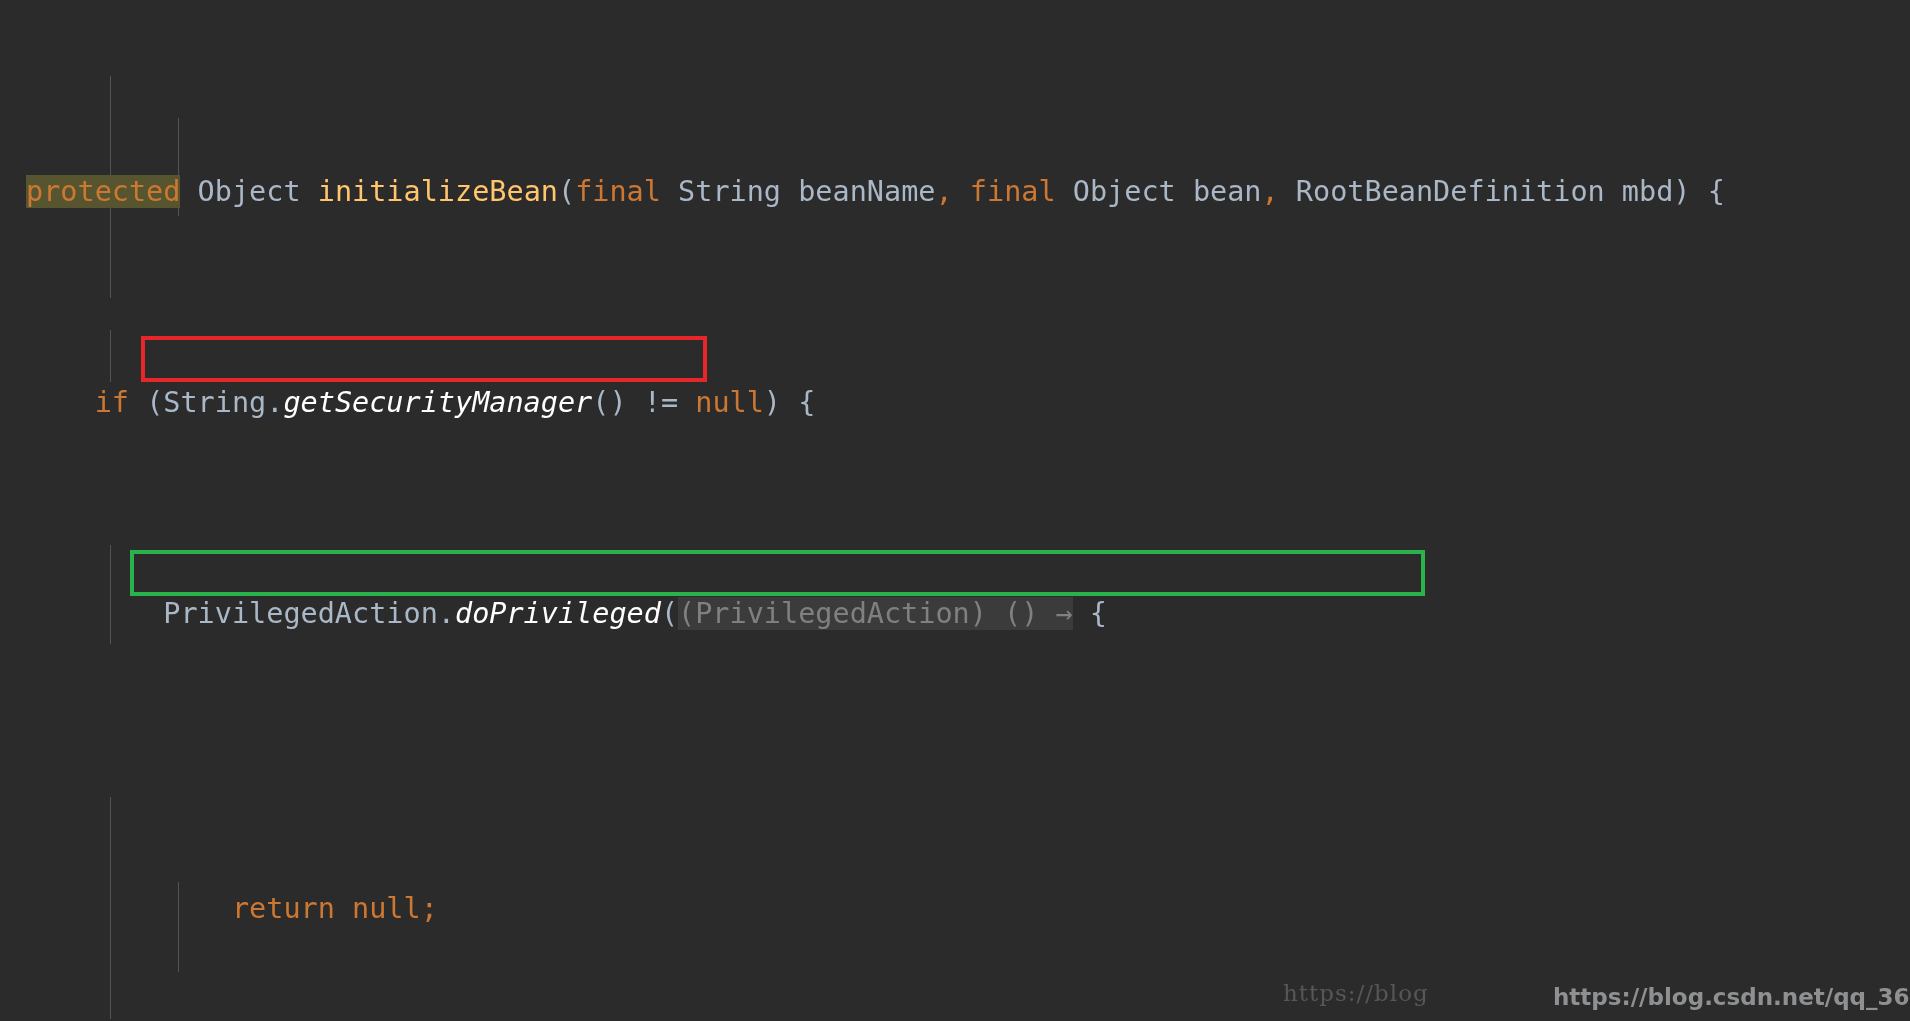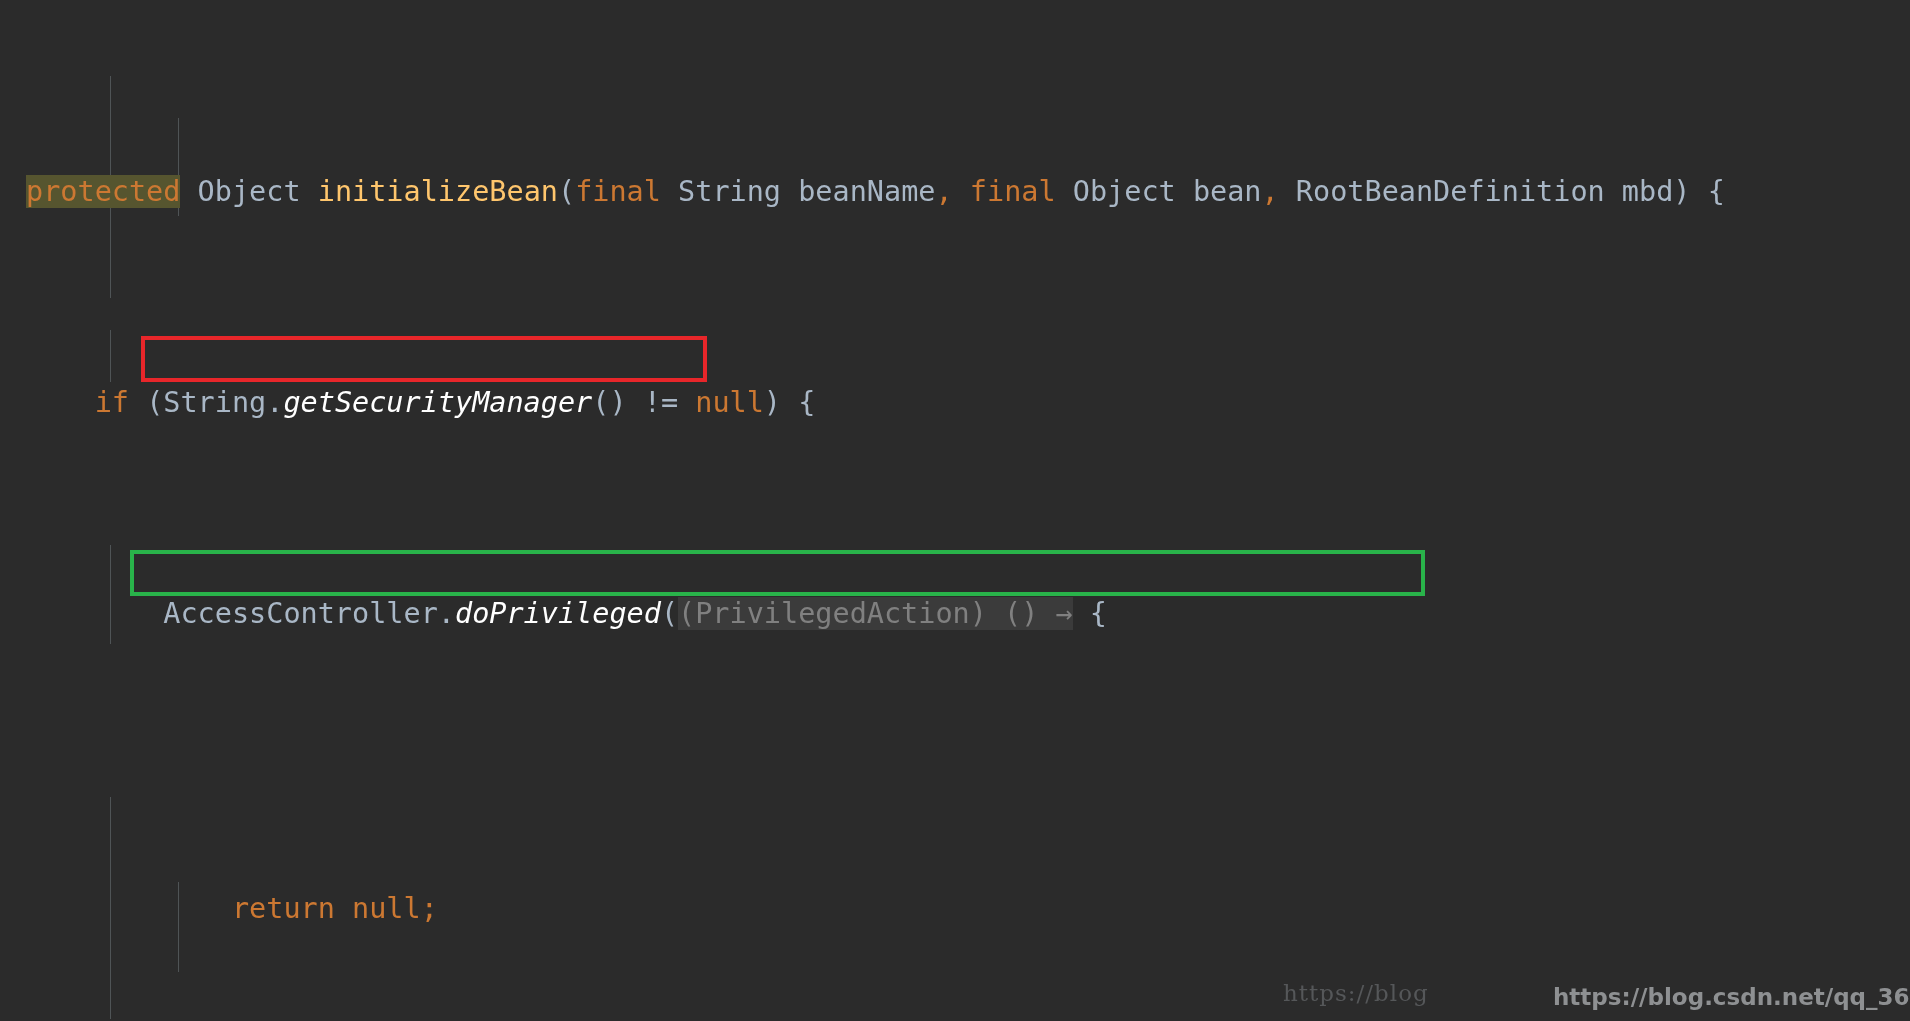--- a/index.html
+++ b/index.html
@@ -109,21 +109,21 @@
 
   <div class="code-area">
 
     
     <div class="line"><span class="kwhl">protected</span><span class="plain"> </span><span class="plain">Object</span><span class="plain"> </span><span class="mname">initializeBean</span><span class="punct">(</span><span class="kw">final</span><span class="plain"> String beanName</span><span class="comma">,</span><span class="plain"> </span><span class="kw">final</span><span class="plain"> Object bean</span><span class="comma">,</span><span class="plain"> RootBeanDefinition mbd) {</span></div>
 
     
     <div class="line"><span class="plain">    </span><span class="kw">if</span><span class="plain"> (String.</span><span class="ital">getSecurityManager</span><span class="plain">() != </span><span class="kw">null</span><span class="plain">) {</span></div>
 
     
-    <div class="line"><span class="plain">        AccessController.</span><span class="ital">doPrivileged</span><span class="punct">(</span><span class="greyhl">(PrivilegedAction) () →</span><span class="plain"> {</span></div>
+    <div class="line"><span class="plain">        PrivilegedAction.</span><span class="ital">doPrivileged</span><span class="punct">(</span><span class="greyhl">(PrivilegedAction) () →</span><span class="plain"> {</span></div>
 
     
 
     
     <div class="line"><span class="plain">            </span><span class="kw">return</span><span class="plain"> </span><span class="kw">null</span><span class="semi">;</span></div>
 
     
     
 
     

